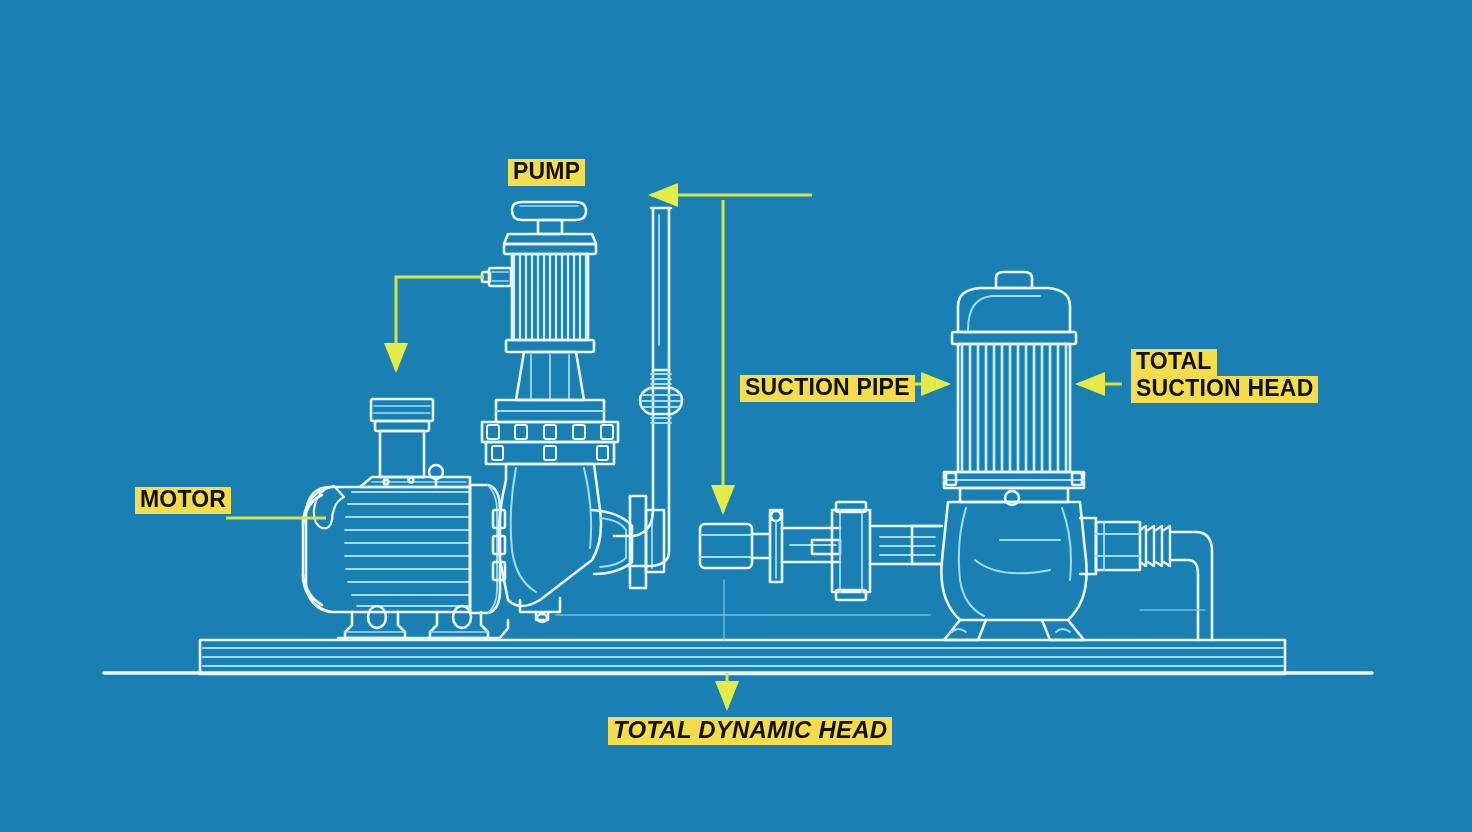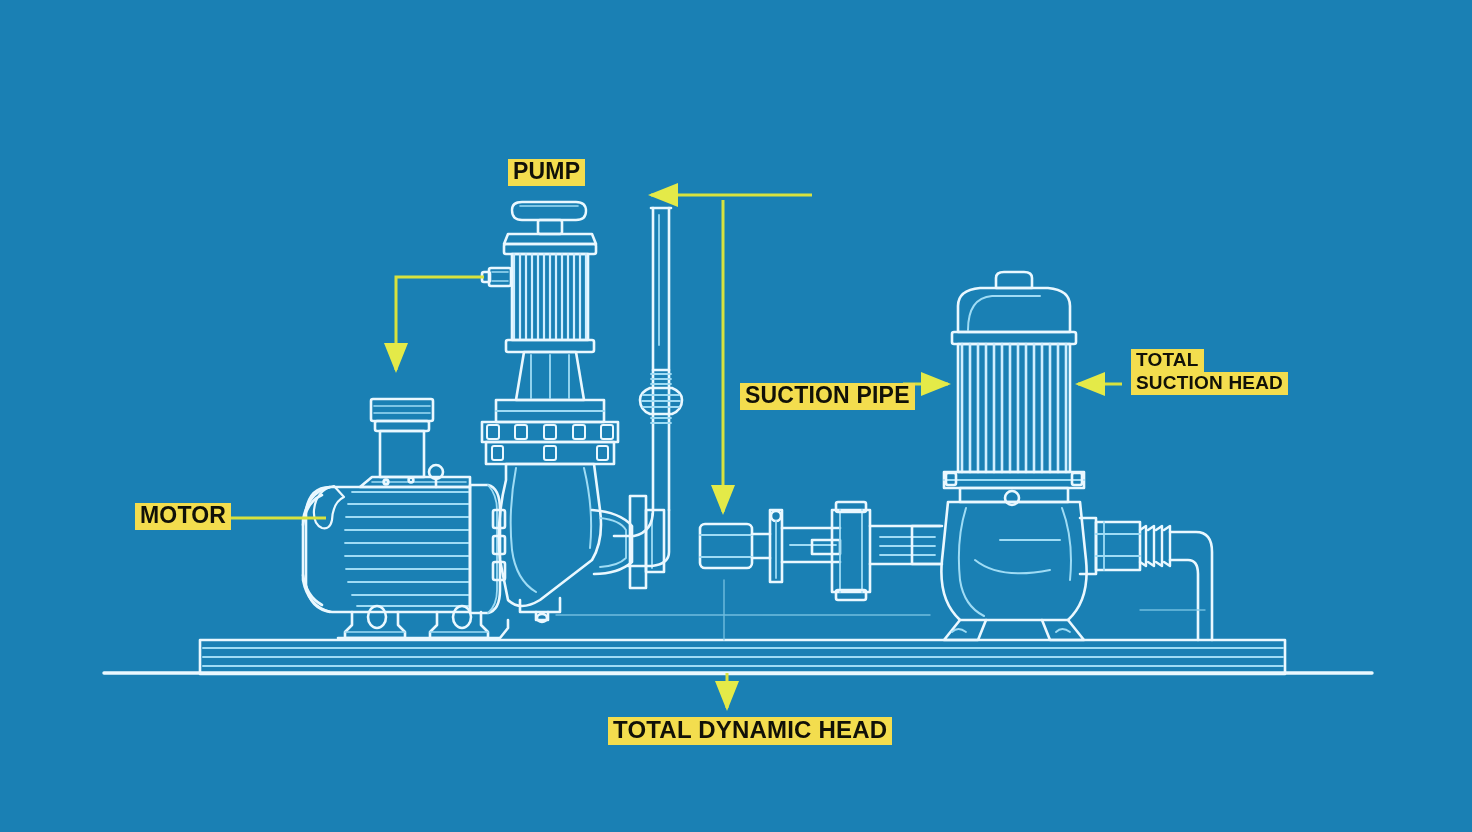--- a/index.html
+++ b/index.html
@@ -23,24 +23,24 @@
   }
   .label .hl {
     background:#f3dd4e;
     display:inline-block;
     padding:1px 5px 2px 5px;
   }
   .label.two .hl { display:table; }
 
   #lbl-pump        { left:508px; top:119px; font-size:23px; }
   #lbl-discharge   { left:818px; top:145px; font-size:24px; }
-  #lbl-suction     { left:740px; top:343px; font-size:23px; }
-  #lbl-tdh-right   { left:1131px; top:309px; font-size:19px; }
-  #lbl-motor       { left:135px; top:463px; font-size:23px; }
-  #lbl-tdh-bottom  { left:608px; top:677px; font-size:24px; }
+  #lbl-suction     { left:740px; top:335px; font-size:23px; }
+  #lbl-tdh-right   { left:1131px; top:309px; font-size:23px; }
+  #lbl-motor       { left:135px; top:447px; font-size:23px; }
+  #lbl-tdh-bottom  { left:608px; top:677px; font-size:24px;font-style:italic; }
 </style>
 </head>
 <body>
 
 <div id="stage">
 
   <svg id="art" viewBox="0 0 1472 832">
     <defs>
       <marker id="ah" markerWidth="10" markerHeight="10" refX="9" refY="4" orient="auto">
         <path d="M0,0 L10,4 L0,8 Z" fill="#e4ea48"></path>

